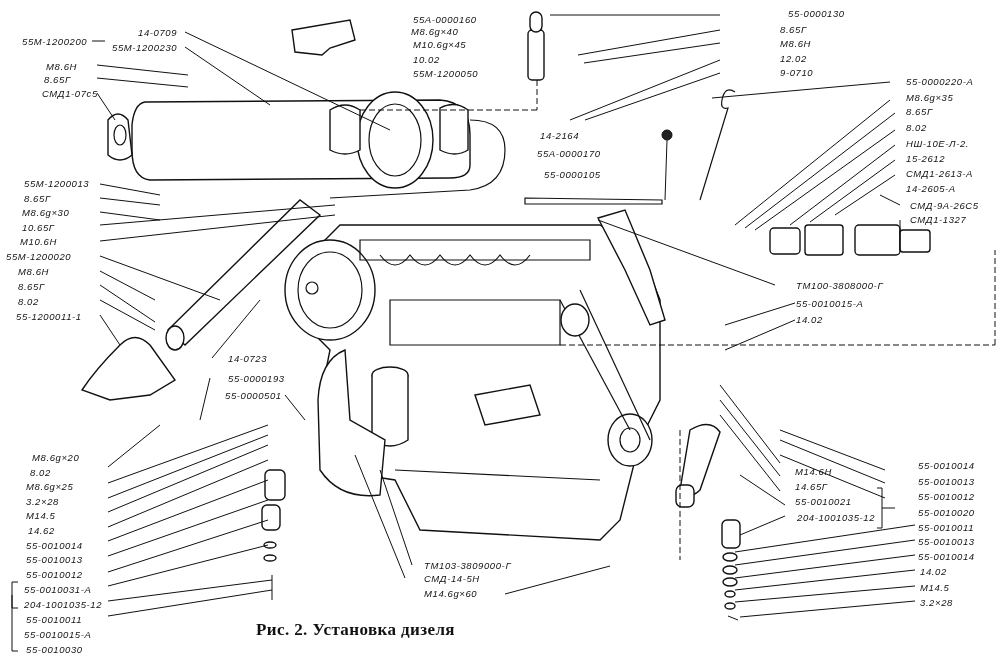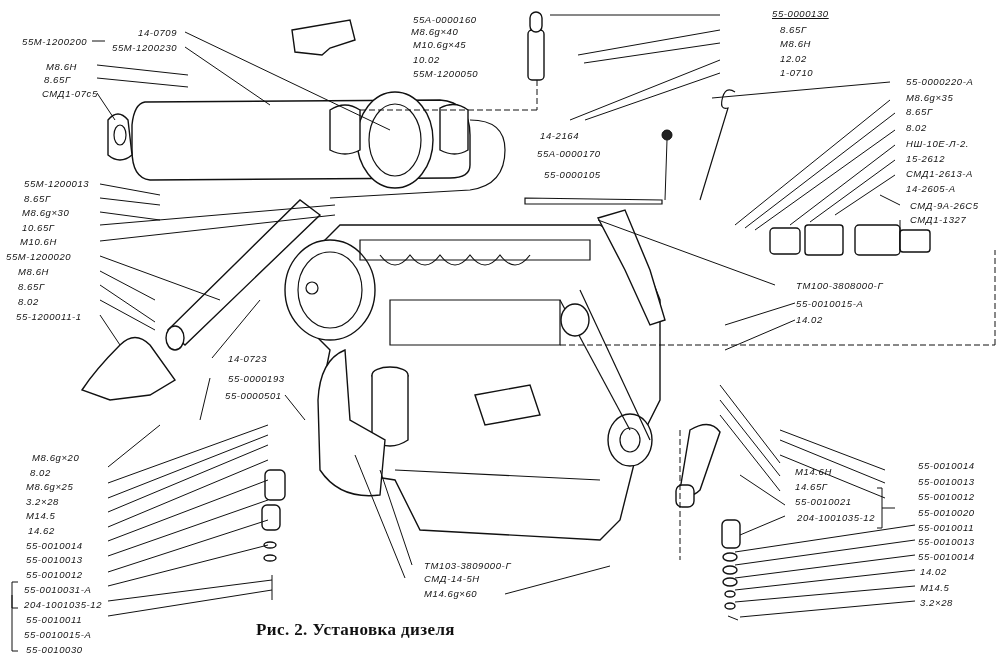--- a/index.html
+++ b/index.html
@@ -196,25 +196,25 @@
   <span class="lbl" style="left:46px; top:61px;">М8.6Н</span>
   <span class="lbl" style="left:44px; top:74px;">8.65Г</span>
   <span class="lbl" style="left:42px; top:88px;">СМД1-07с5</span>
 
   <span class="lbl" style="left:413px; top:14px;">55А-0000160</span>
   <span class="lbl" style="left:411px; top:26px;">М8.6g×40</span>
   <span class="lbl" style="left:413px; top:39px;">М10.6g×45</span>
   <span class="lbl" style="left:413px; top:54px;">10.02</span>
   <span class="lbl" style="left:413px; top:68px;">55М-1200050</span>
 
-  <span class="lbl" style="left:772px; top:8px;text-decoration:underline;">55-0000130</span>
+  <span class="lbl" style="left:788px; top:8px;">55-0000130</span>
   <span class="lbl" style="left:780px; top:24px;">8.65Г</span>
   <span class="lbl" style="left:780px; top:38px;">М8.6Н</span>
   <span class="lbl" style="left:780px; top:53px;">12.02</span>
-  <span class="lbl" style="left:780px; top:67px;">1-0710</span>
+  <span class="lbl" style="left:780px; top:67px;">9-0710</span>
 
   <span class="lbl" style="left:906px; top:76px;">55-0000220-А</span>
   <span class="lbl" style="left:906px; top:92px;text-align:center;">М8.6g×35</span>
   <span class="lbl" style="left:906px; top:106px;">8.65Г</span>
   <span class="lbl" style="left:906px; top:122px;">8.02</span>
   <span class="lbl" style="left:906px; top:138px;">НШ-10Е-Л-2.</span>
   <span class="lbl" style="left:906px; top:153px;">15-2612</span>
   <span class="lbl" style="left:906px; top:168px;">СМД1-2613-А</span>
   <span class="lbl" style="left:906px; top:183px;">14-2605-А</span>
   <span class="lbl" style="left:910px; top:200px;">СМД-9А-26С5</span>

